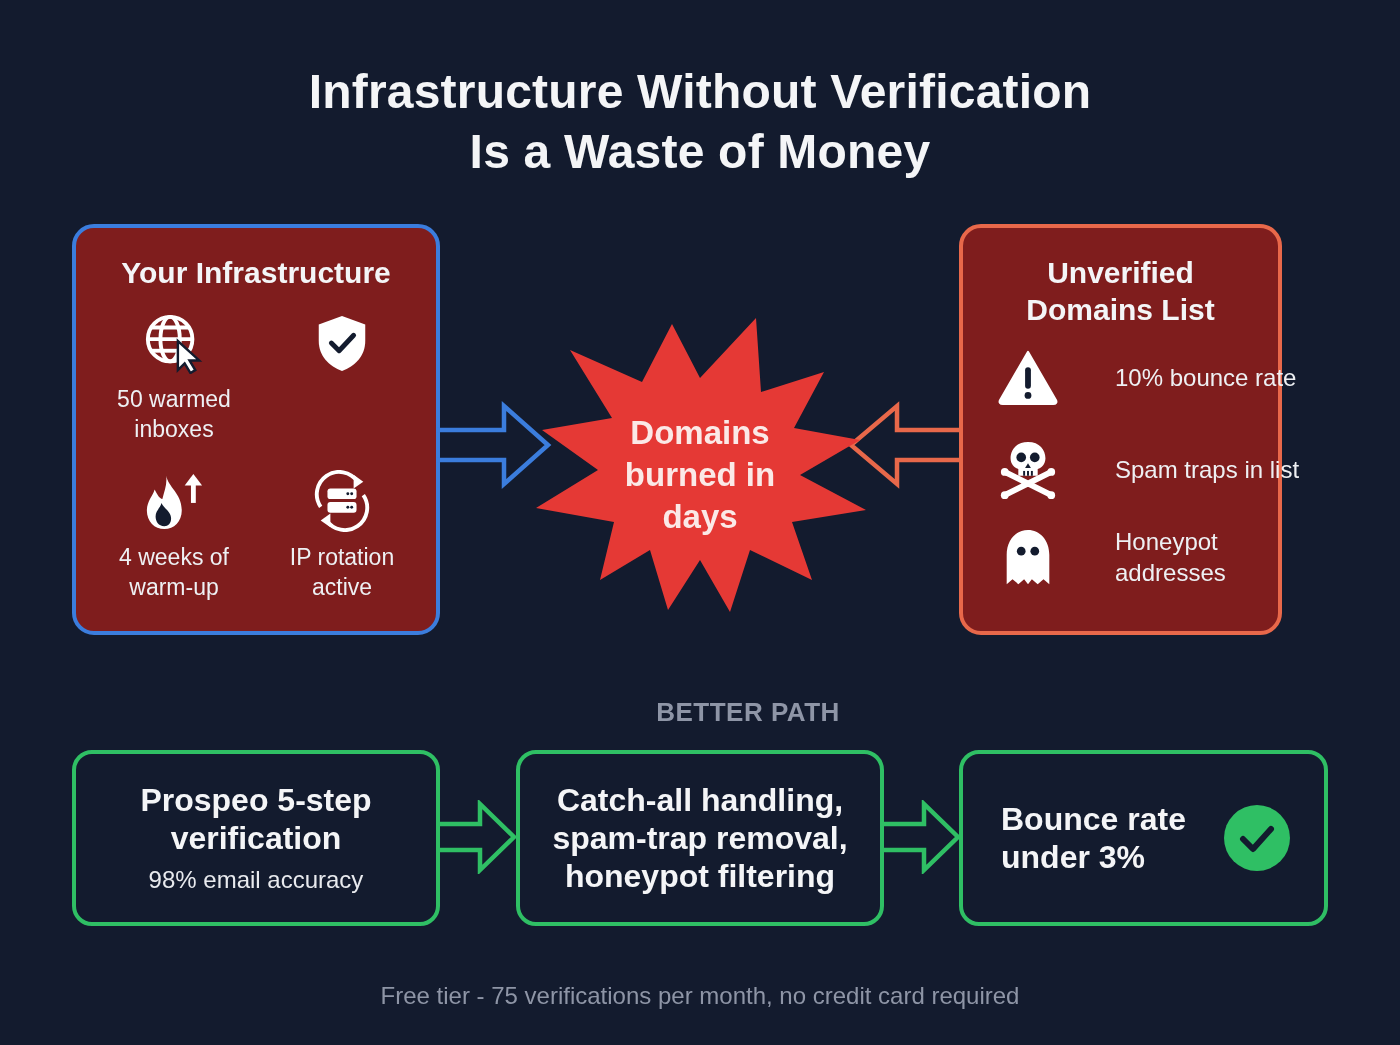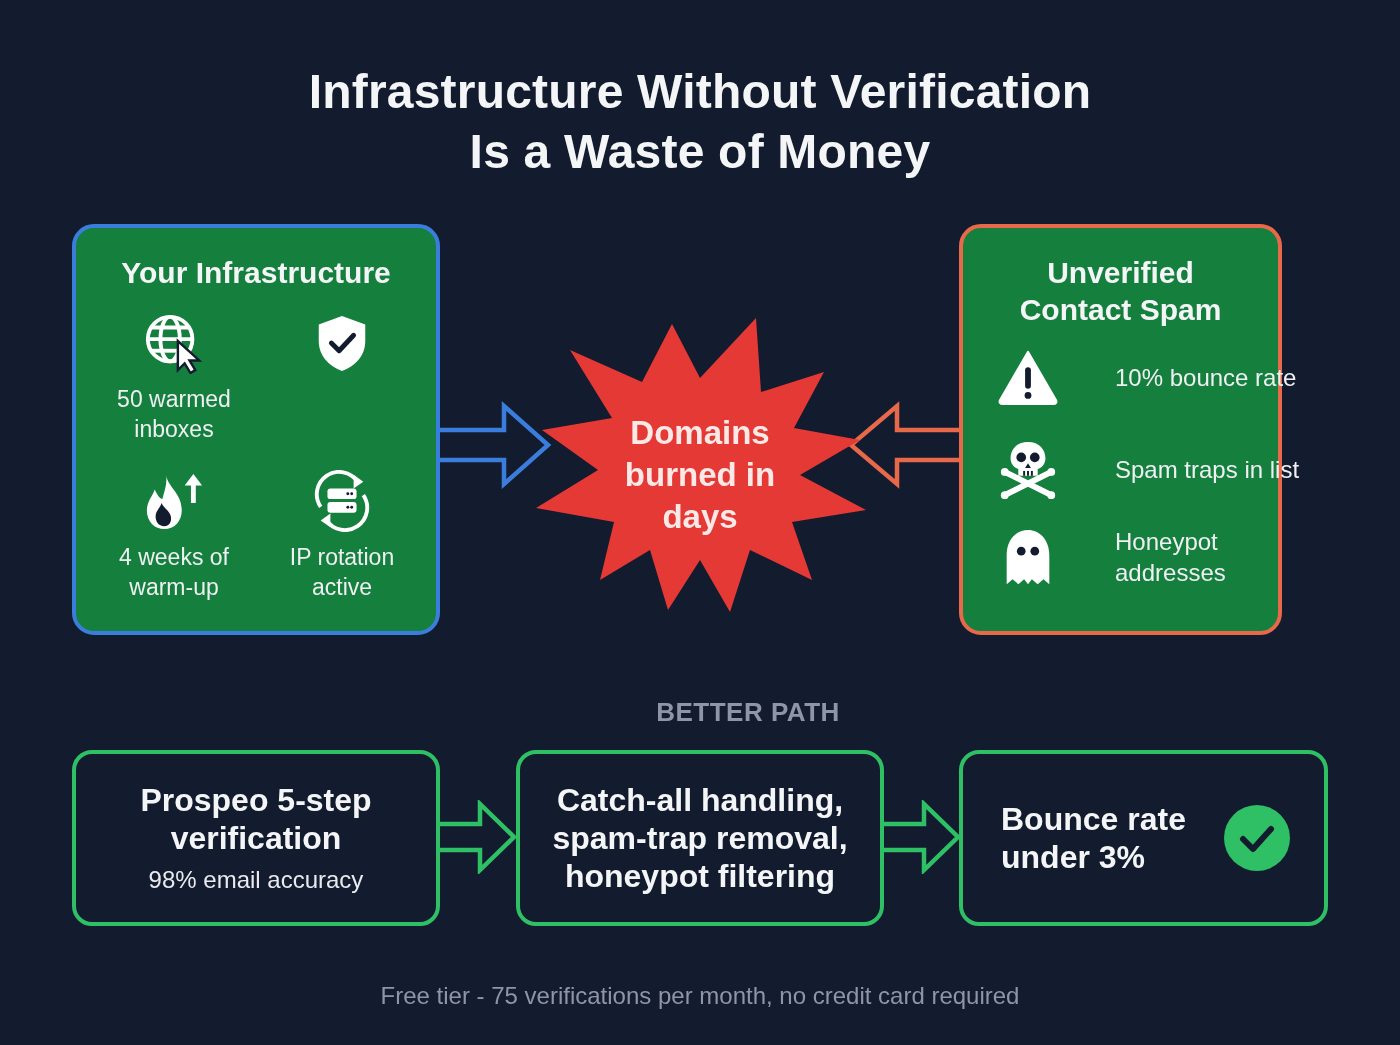--- a/index.html
+++ b/index.html
@@ -13,21 +13,21 @@
   }
   .title {
     position: absolute; left: 0; top: 62px; width: 1400px;
     text-align: center; font-weight: bold; font-size: 48px; line-height: 60px;
     color: #f4f5f7; letter-spacing: 0.2px;
   }
   .title div { display: block; }
 
   .card {
     position: absolute; box-sizing: border-box;
-    border-radius: 22px; background: #15803d;
+    border-radius: 22px; background: #7f1d1d;
   }
   .card-blue { left: 72px; top: 224px; width: 368px; height: 411px; border: 4px solid #3b7ddd; }
   .card-red { left: 959px; top: 224px; width: 323px; height: 411px; border: 4px solid #e8684a; }
 
   .card-title {
     text-align: center; font-weight: bold; font-size: 30px; line-height: 37px; color: #f4f5f7;
   }
   .card-blue .card-title { margin-top: 26px; }
   .card-red .card-title { margin-top: 26px; }
 
@@ -163,21 +163,21 @@
 </svg>
 <div class="burst-text">
   <div>Domains</div>
   <div>burned in</div>
   <div>days</div>
 </div>
 
 <div class="card card-red">
   <div class="card-title">
     <div>Unverified</div>
-    <div>Contact Spam</div>
+    <div>Domains List</div>
   </div>
   <div class="risk-row rr-0">
     <svg class="icon" viewBox="0 0 64 64">
       <path d="M32 6 L61 56 C62 58 61 60 58 60 L6 60 C3 60 2 58 3 56 Z" fill="#fff" stroke="#fff" stroke-width="2" stroke-linejoin="round"></path>
       <rect x="29" y="22" width="6" height="22" rx="3" fill="#131b2e"></rect>
       <circle cx="32" cy="51" r="3.5" fill="#131b2e"></circle>
     </svg>
     <div class="lbl">
       <div>10% bounce rate</div>
     </div>

